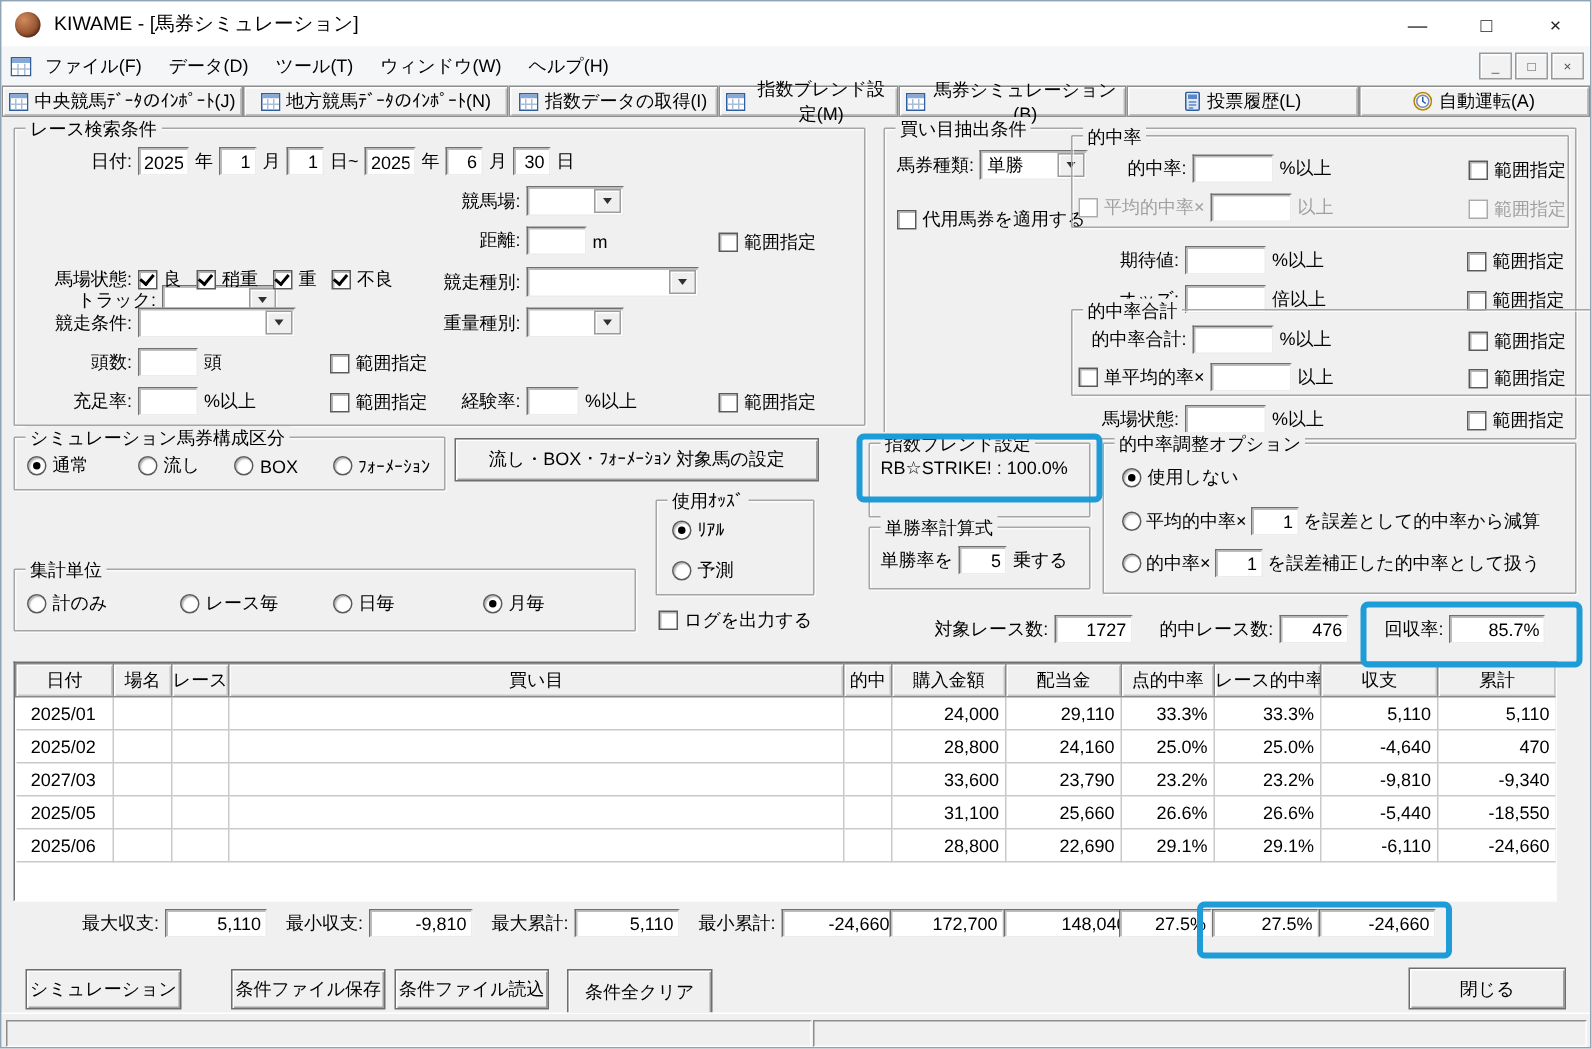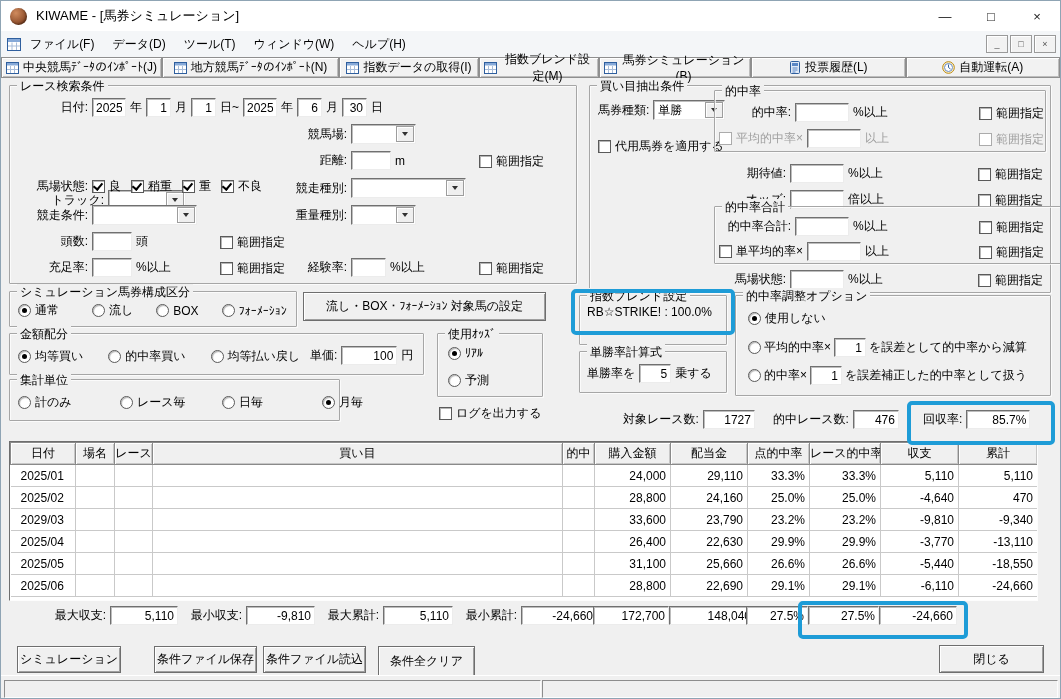--- a/index.html
+++ b/index.html
@@ -391,56 +391,34 @@
           <span>BOX</span>
         </label>
       <label class="chk" style="margin-left:18px">
           <span class="rb"></span>
           <span>ﾌｫｰﾒｰｼｮﾝ</span>
         </label>
     </div>
   </div>
   <button class="pbtn" style="left:302px;top:291px;width:243px;height:29px;">流し・BOX・ﾌｫｰﾒｰｼｮﾝ 対象馬の設定</button>
 
-  <div class="grp" style="left:8px;top:332px;width:415px;height:42px;">
-    <span class="grp-title">金額配分</span>
-    <div class="frow" style="left:8px;top:14px;gap:5px;">
-      <label class="chk">
-          <span class="rb on"></span>
-          <span>均等買い</span>
-        </label>
-      <label class="chk" style="margin-left:20px">
-          <span class="rb"></span>
-          <span>的中率買い</span>
-        </label>
-      <label class="chk" style="margin-left:20px">
-          <span class="rb"></span>
-          <span>均等払い戻し</span>
-        </label>
-    </div>
-    <div class="frow" style="left:300px;top:12px;">
-      <span class="lbl">単価:</span>
-      <input class="tf num" style="width: 56px;" value="100">
-      <span>円</span>
-    </div>
-  </div>
 
   <div class="grp" style="left:436px;top:332px;width:106px;height:64px;">
     <span class="grp-title">使用ｵｯｽﾞ</span>
     <label class="chk abs" style="left:10px;top:12px;">
         <span class="rb on"></span>
         <span>ﾘｱﾙ</span>
       </label>
     <label class="chk abs" style="left:10px;top:38px;">
         <span class="rb"></span>
         <span>予測</span>
       </label>
   </div>
 
-  <div class="grp" style="left:8px;top:378px;width:331px;height:42px;">
+  <div class="grp" style="left:8px;top:378px;width:415px;height:42px;">
     <span class="grp-title">集計単位</span>
     <label class="chk abs" style="left:8px;top:14px;">
         <span class="rb"></span>
         <span>計のみ</span>
       </label>
     <label class="chk abs" style="left:110px;top:14px;">
         <span class="rb"></span>
         <span>レース毎</span>
       </label>
     <label class="chk abs" style="left:212px;top:14px;">
@@ -557,44 +535,31 @@
             <td></td>
             <td></td>
             <td class="num">28,800</td>
             <td class="num">24,160</td>
             <td class="num">25.0%</td>
             <td class="num">25.0%</td>
             <td class="num">-4,640</td>
             <td class="num">470</td>
           </tr>
         <tr>
-            <td class="date">2029/03</td>
+            <td class="date">2027/03</td>
             <td></td>
             <td></td>
             <td></td>
             <td></td>
             <td class="num">33,600</td>
             <td class="num">23,790</td>
             <td class="num">23.2%</td>
             <td class="num">23.2%</td>
             <td class="num">-9,810</td>
             <td class="num">-9,340</td>
-          </tr>
-        <tr>
-            <td class="date">2025/04</td>
-            <td></td>
-            <td></td>
-            <td></td>
-            <td></td>
-            <td class="num">26,400</td>
-            <td class="num">22,630</td>
-            <td class="num">29.9%</td>
-            <td class="num">29.9%</td>
-            <td class="num">-3,770</td>
-            <td class="num">-13,110</td>
           </tr>
         <tr>
             <td class="date">2025/05</td>
             <td></td>
             <td></td>
             <td></td>
             <td></td>
             <td class="num">31,100</td>
             <td class="num">25,660</td>
             <td class="num">26.6%</td>

